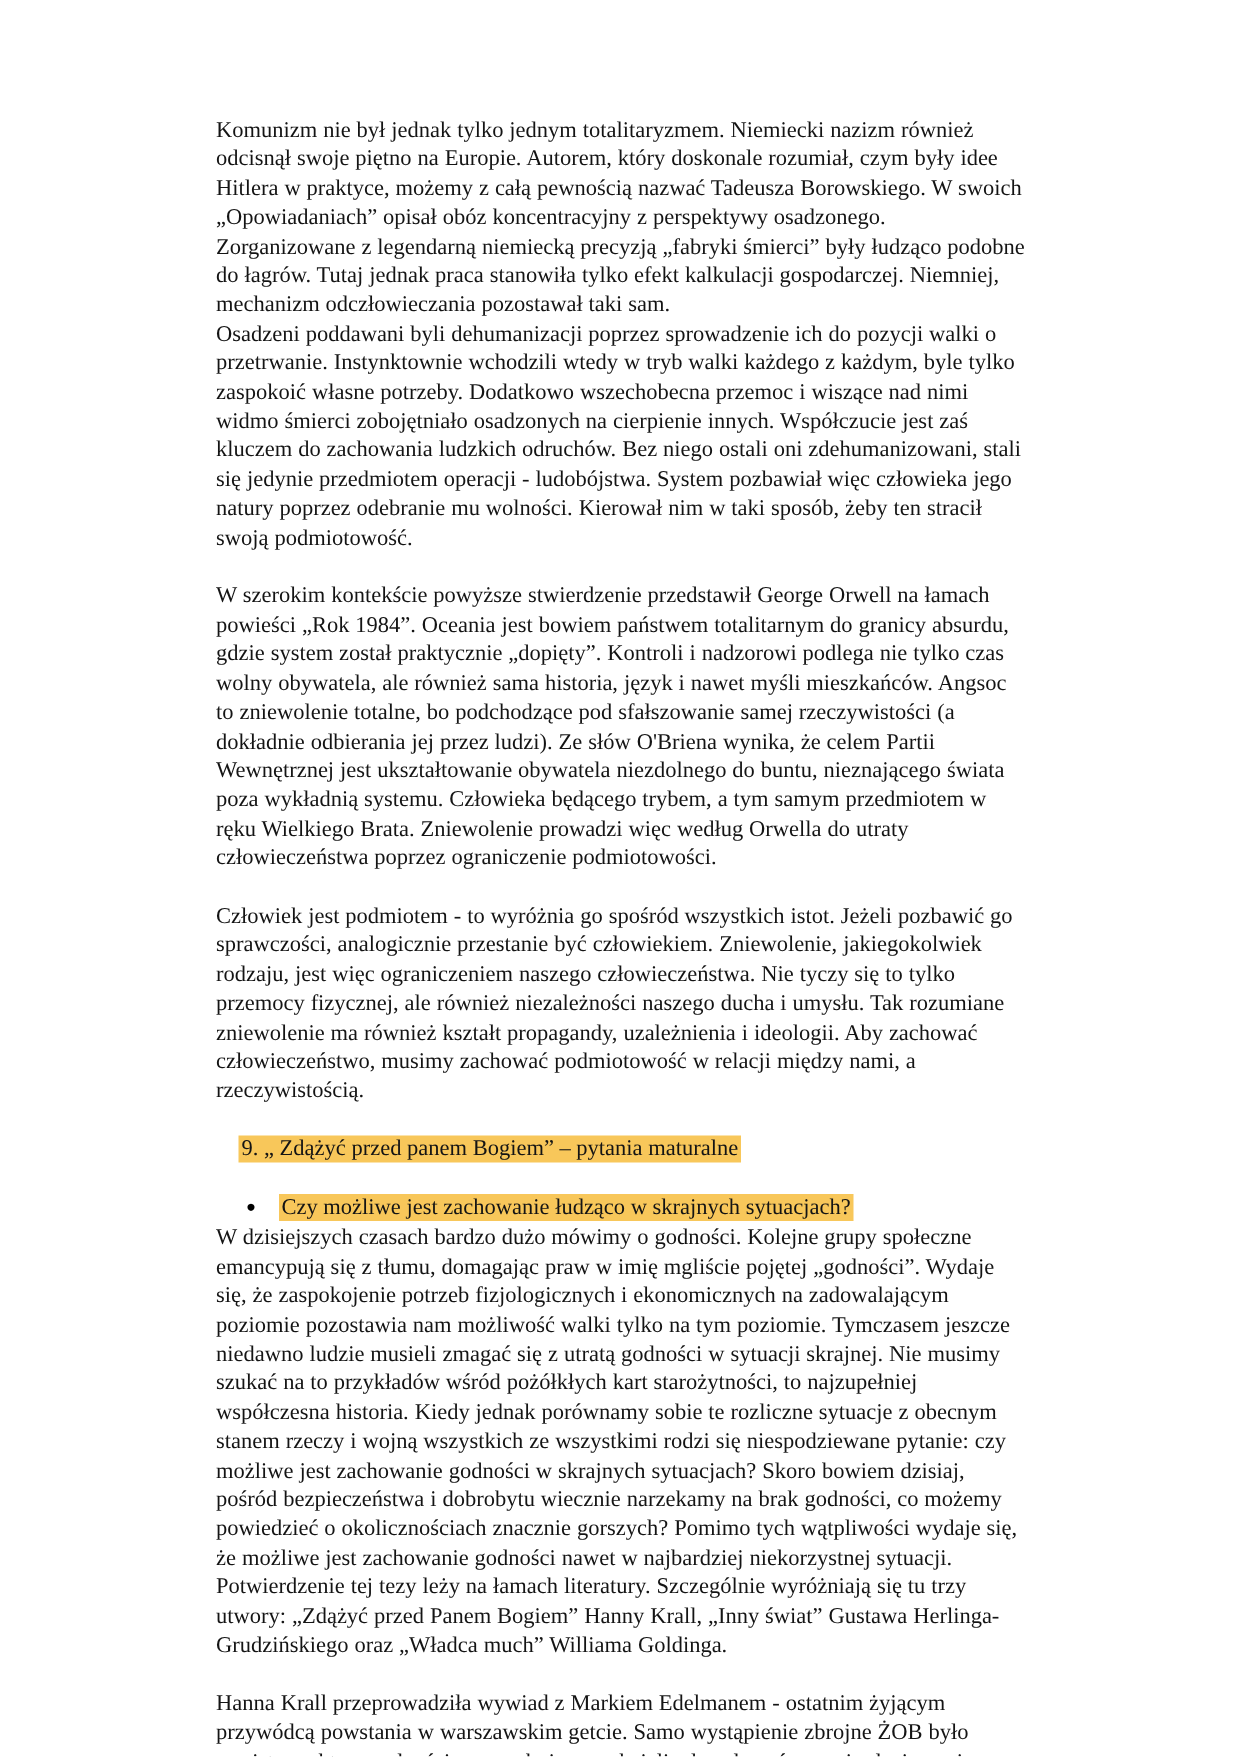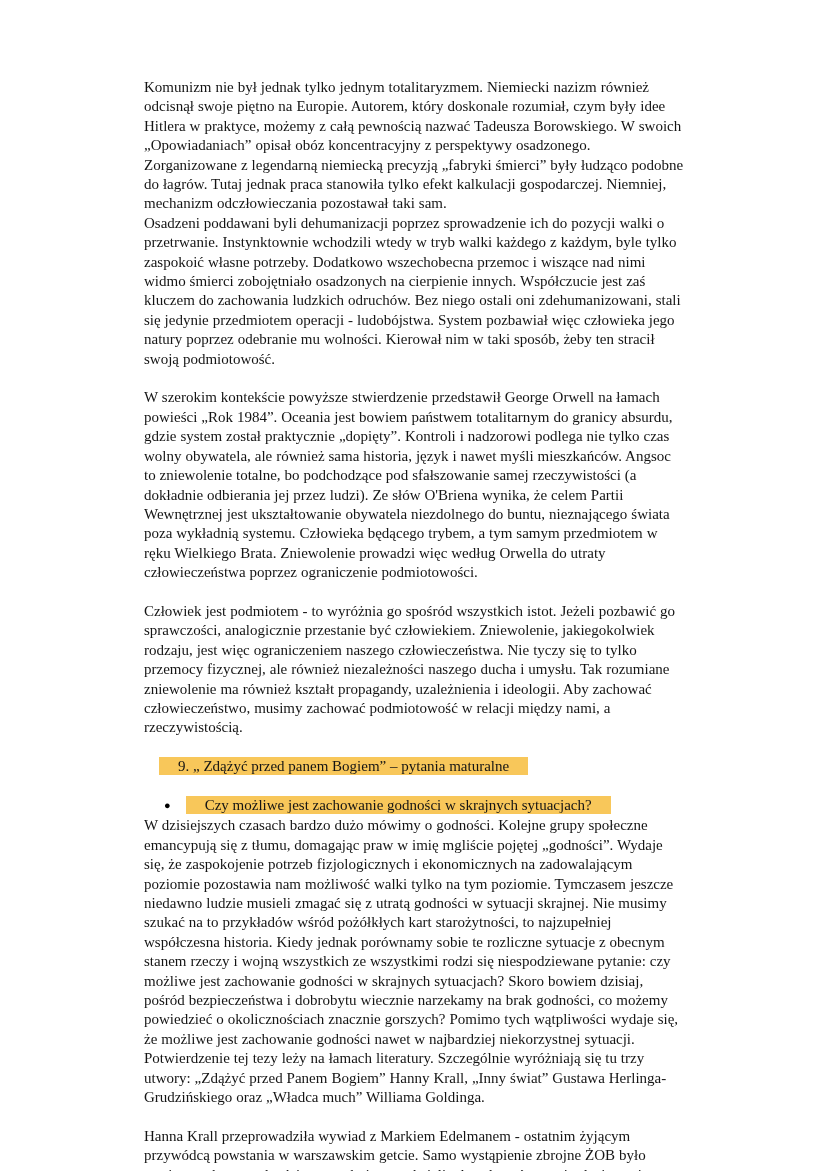--- a/index.html
+++ b/index.html
@@ -42,21 +42,21 @@
   .bullet-glyph {
     flex: 0 0 auto;
     font-size: 11px;
     margin-right: 15px;
     position: relative;
     top: -1px;
     color: #000000;
   }
   .hl {
     color: #141414;
-    padding: 1px 19px;
+    padding: 1px 2px;
   }
   mark {
     background: transparent; 
   }
 </style>
 </head>
 <body>
 
 <div class="page">
 
@@ -68,21 +68,21 @@
 
   <p class="para">Człowiek jest podmiotem - to wyróżnia go spośród wszystkich istot. Jeżeli pozbawić go sprawczości, analogicznie przestanie być człowiekiem. Zniewolenie, jakiegokolwiek rodzaju, jest więc ograniczeniem naszego człowieczeństwa. Nie tyczy się to tylko przemocy fizycznej, ale również niezależności naszego ducha i umysłu. Tak rozumiane zniewolenie ma również kształt propagandy, uzależnienia i ideologii. Aby zachować człowieczeństwo, musimy zachować podmiotowość w relacji między nami, a rzeczywistością.</p>
 
   <p class="heading-line">
     <mark class="hl" style="background-color: rgb(248, 199, 90);">9. „ Zdążyć przed panem Bogiem” – pytania maturalne</mark>
   </p>
 
   <div class="bullet-line">
     <span class="bullet-glyph">●</span>
     <span>
-      <mark class="hl" style="background-color: rgb(248, 199, 90);">Czy możliwe jest zachowanie godności w skrajnych sytuacjach?</mark>
+      <mark class="hl" style="background-color: rgb(248, 199, 90);">Czy możliwe jest zachowanie łudząco w skrajnych sytuacjach?</mark>
     </span>
   </div>
 
   <p class="para">W dzisiejszych czasach bardzo dużo mówimy o godności. Kolejne grupy społeczne emancypują się z tłumu, domagając praw w imię mgliście pojętej „godności”. Wydaje się, że zaspokojenie potrzeb fizjologicznych i ekonomicznych na zadowalającym poziomie pozostawia nam możliwość walki tylko na tym poziomie. Tymczasem jeszcze niedawno ludzie musieli zmagać się z utratą godności w sytuacji skrajnej. Nie musimy szukać na to przykładów wśród pożółkłych kart starożytności, to najzupełniej współczesna historia. Kiedy jednak porównamy sobie te rozliczne sytuacje z obecnym stanem rzeczy i wojną wszystkich ze wszystkimi rodzi się niespodziewane pytanie: czy możliwe jest zachowanie godności w skrajnych sytuacjach? Skoro bowiem dzisiaj, pośród bezpieczeństwa i dobrobytu wiecznie narzekamy na brak godności, co możemy powiedzieć o okolicznościach znacznie gorszych? Pomimo tych wątpliwości wydaje się, że możliwe jest zachowanie godności nawet w najbardziej niekorzystnej sytuacji. Potwierdzenie tej tezy leży na łamach literatury. Szczególnie wyróżniają się tu trzy utwory: „Zdążyć przed Panem Bogiem” Hanny Krall, „Inny świat” Gustawa Herlinga-Grudzińskiego oraz „Władca much” Williama Goldinga.</p>
 
   <p class="para">Hanna Krall przeprowadziła wywiad z Markiem Edelmanem - ostatnim żyjącym przywódcą powstania w warszawskim getcie. Samo wystąpienie zbrojne ŻOB było swoistym aktem godnościowym - bojowcy chcieli zdecydować o swoim losie, a nie zostawiać go w rękach Niemców. Dosłownie uważali, że śmierć z bronią w ręku jest lepsza niż zapędzenie do wagonów.</p>
 
 </div>
 
 </body></html>

